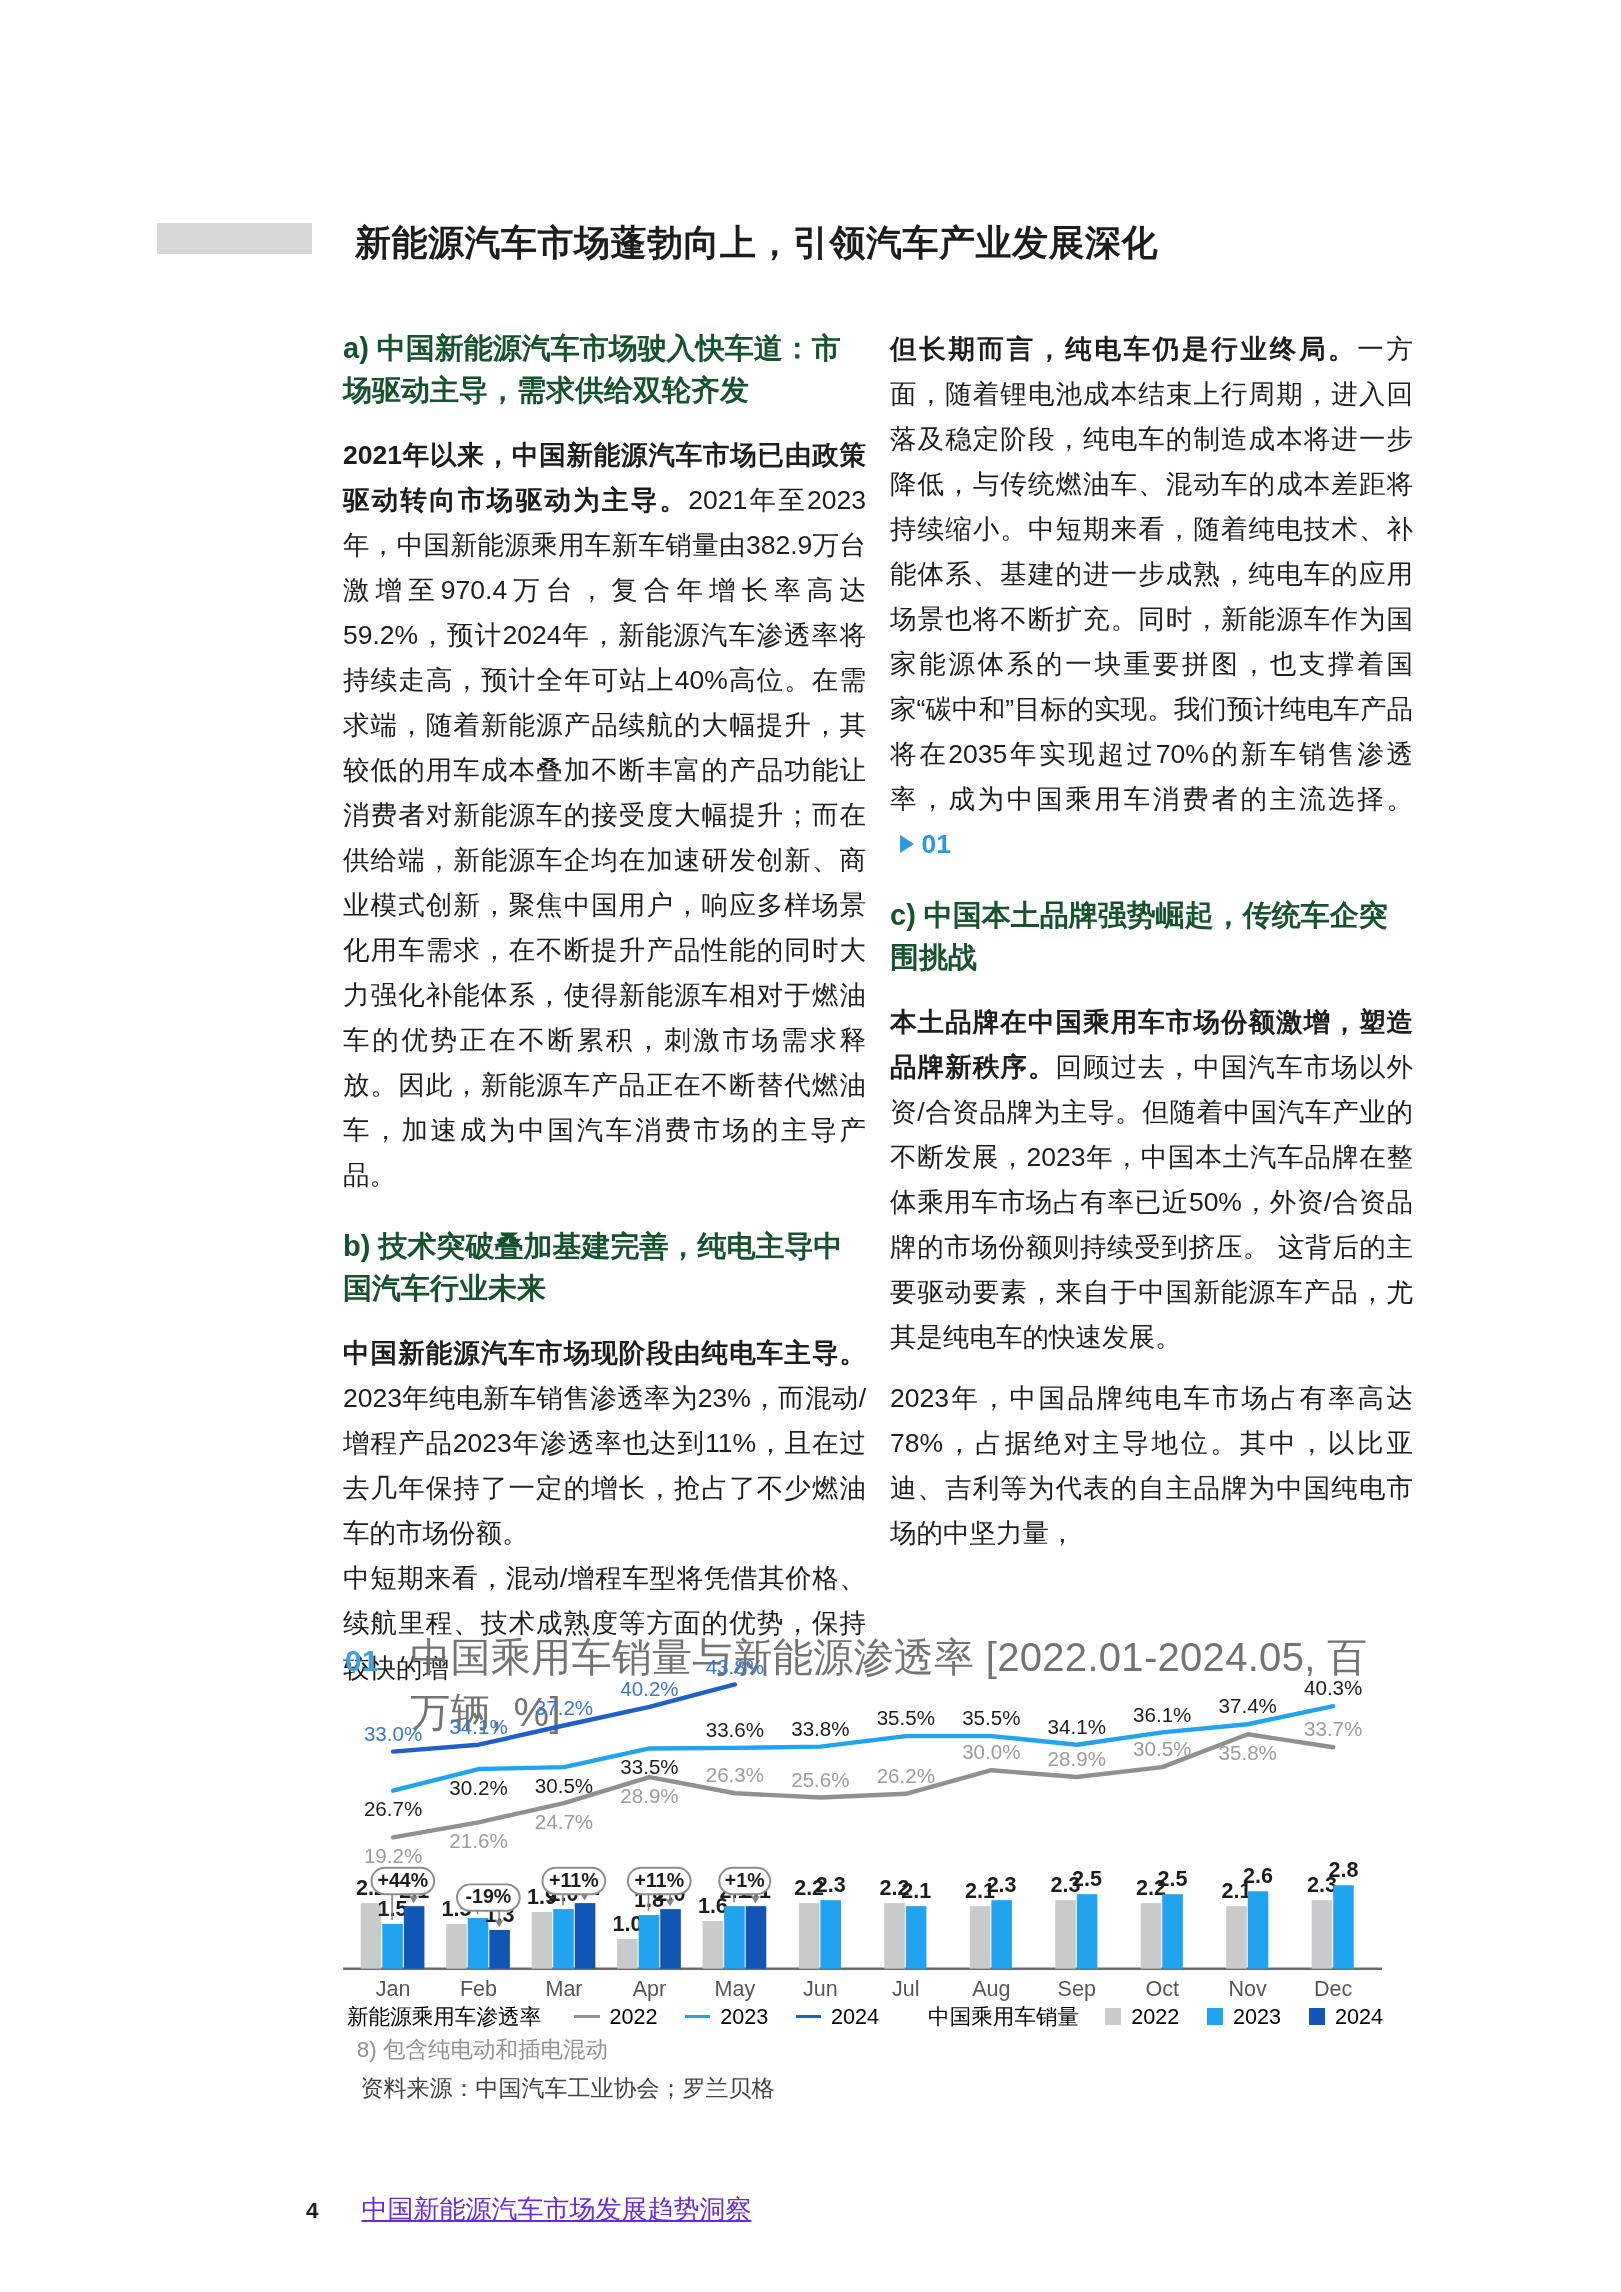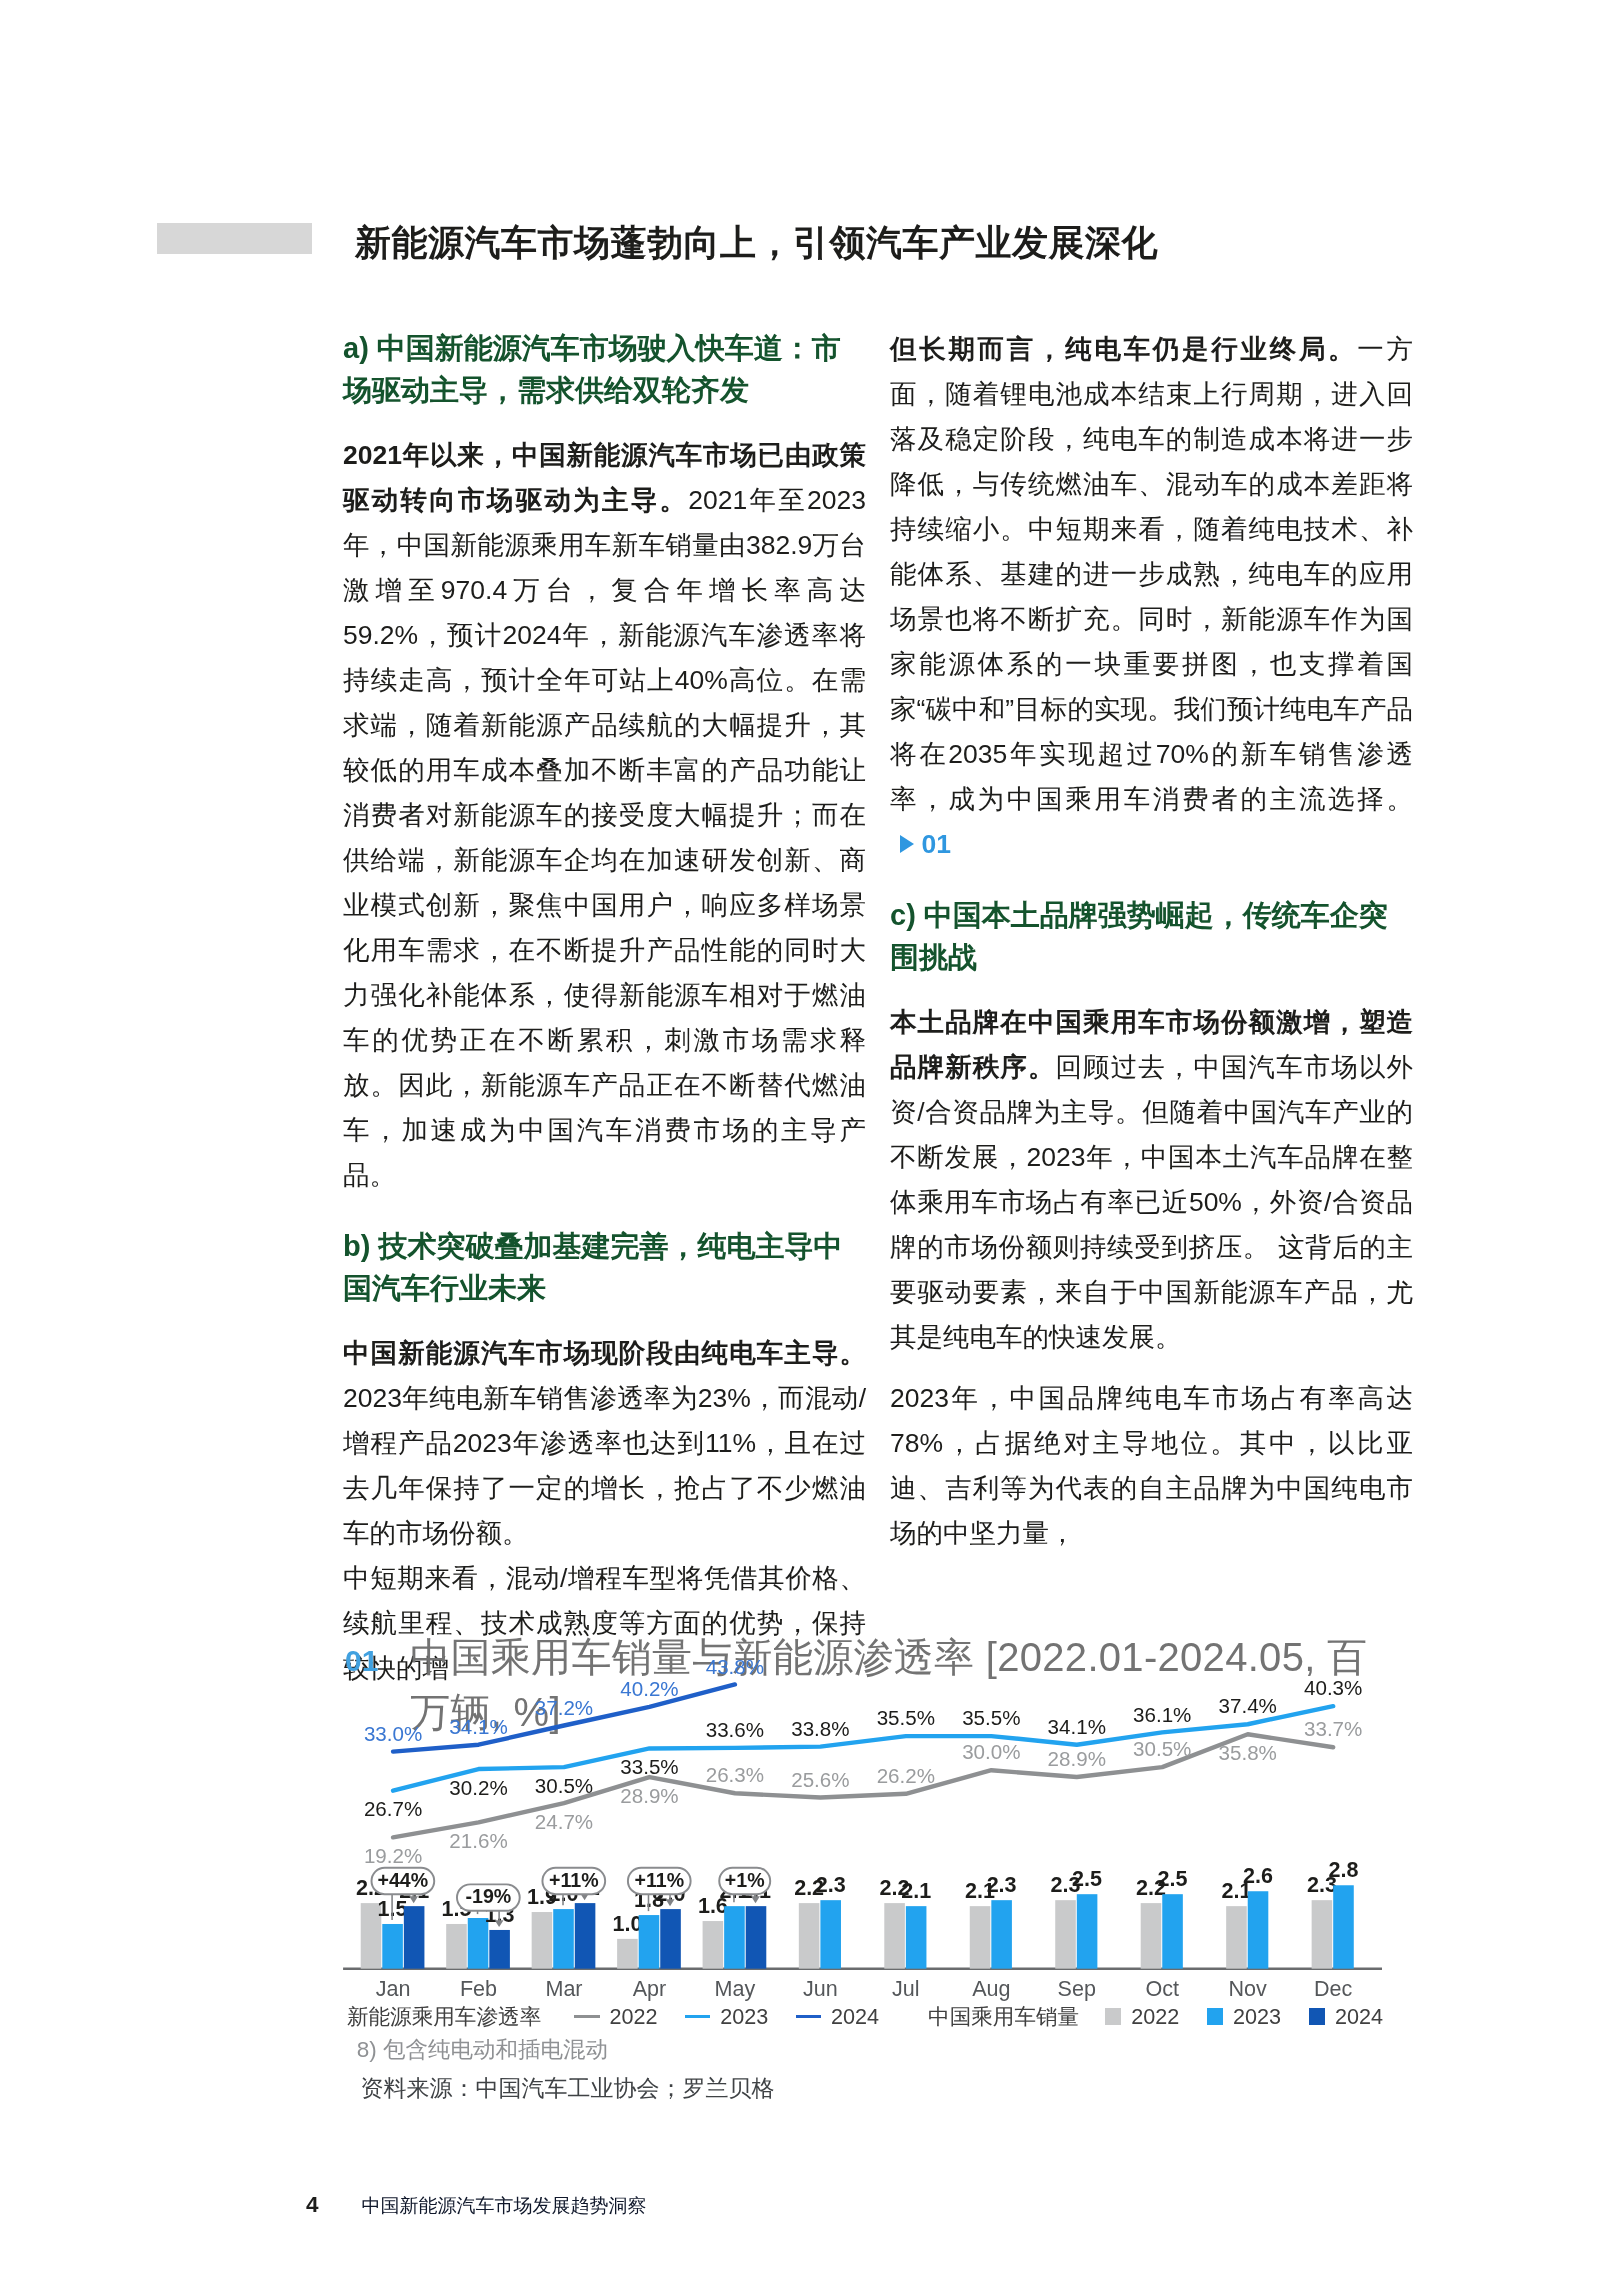--- a/index.html
+++ b/index.html
@@ -18,31 +18,31 @@
   .ref-tri{display:inline-block;width:0;height:0;border-left:14.7px solid #2f97e0;border-top:9.8px solid transparent;border-bottom:9.8px solid transparent;margin:0 7.8px 0 9.8px;}
   .chart{position:absolute;left:343px;top:1622px;width:1043px;height:510px;}
   .chart-head{position:absolute;left:2px;top:7.8px;display:flex;align-items:baseline;}
   .chart-num{color:#41a1e0;font-size:30px;font-weight:bold;width:74px;}
   .chart-title{font-size:40px;font-weight:normal;color:#737373;letter-spacing:0.3px;}
   .chart-svg{position:absolute;left:0;top:35px;}
   .bar-lbl{font-family:"Liberation Sans",sans-serif;font-size:22px;font-weight:bold;fill:#1d1d1b;text-anchor:middle;}
   .ln-lbl{font-family:"Liberation Sans",sans-serif;font-size:21px;text-anchor:middle;}
   .bub-lbl{font-family:"Liberation Sans",sans-serif;font-size:20px;font-weight:bold;fill:#1d1d1b;text-anchor:middle;}
   .mon-lbl{font-family:"Liberation Sans",sans-serif;font-size:22px;fill:#54575a;text-anchor:middle;}
-  .legend{position:absolute;left:3.9px;top:380px;display:flex;align-items:center;font-size:21.6px;color:#404040;white-space:nowrap;}
+  .legend{position:absolute;left:3.9px;top:380px;display:flex;align-items:center;font-size:21.6px;color:#000000;white-space:nowrap;}
   .legend .lab{margin-right:33px;}
   .legend .lab2{margin-left:21.6px;margin-right:25.5px;}
   .lg-item{display:flex;align-items:center;margin-right:27.4px;}
   .lg-item .sw-line{display:inline-block;width:25.5px;height:3.9px;margin-right:9.8px;}
   .lg-item .sw-sq{display:inline-block;width:16.7px;height:16.7px;margin-right:9.8px;}
   .footnote{position:absolute;left:13.7px;top:412px;font-size:22.5px;color:#8f9194;}
   .source{position:absolute;left:17.6px;top:451px;font-size:23px;color:#3f4245;}
   .footer{position:absolute;left:306px;top:2192px;display:flex;align-items:baseline;}
   .footer .num{font-size:22.5px;font-weight:bold;margin-right:43px;color:#1d1d1b;}
-  .footer .doc{font-size:19px;color:#0f172a;}
+  .footer .doc{font-size:26px;color:#6d28d9;text-decoration:underline;}
 </style>
 </head>
 <body>
 
 <div class="eyebrow-bar"></div>
 <h1 class="page-title">新能源汽车市场蓬勃向上，引领汽车产业发展深化</h1>
 
 <div class="col col-left">
   <h2 class="sec-heading">a) 中国新能源汽车市场驶入快车道：市场驱动主导，需求供给双轮齐发</h2>
   <p><span class="lead">2021年以来，中国新能源汽车市场已由政策驱动转向市场驱动为主导。</span><span>2021年至2023年，中国新能源乘用车新车销量由382.9万台激增至970.4万台，复合年增长率高达59.2%，预计2024年，新能源汽车渗透率将持续走高，预计全年可站上40%高位。在需求端，随着新能源产品续航的大幅提升，其较低的用车成本叠加不断丰富的产品功能让消费者对新能源车的接受度大幅提升；而在供给端，新能源车企均在加速研发创新、商业模式创新，聚焦中国用户，响应多样场景化用车需求，在不断提升产品性能的同时大力强化补能体系，使得新能源车相对于燃油车的优势正在不断累积，刺激市场需求释放。因此，新能源车产品正在不断替代燃油车，加速成为中国汽车消费市场的主导产品。</span></p>

